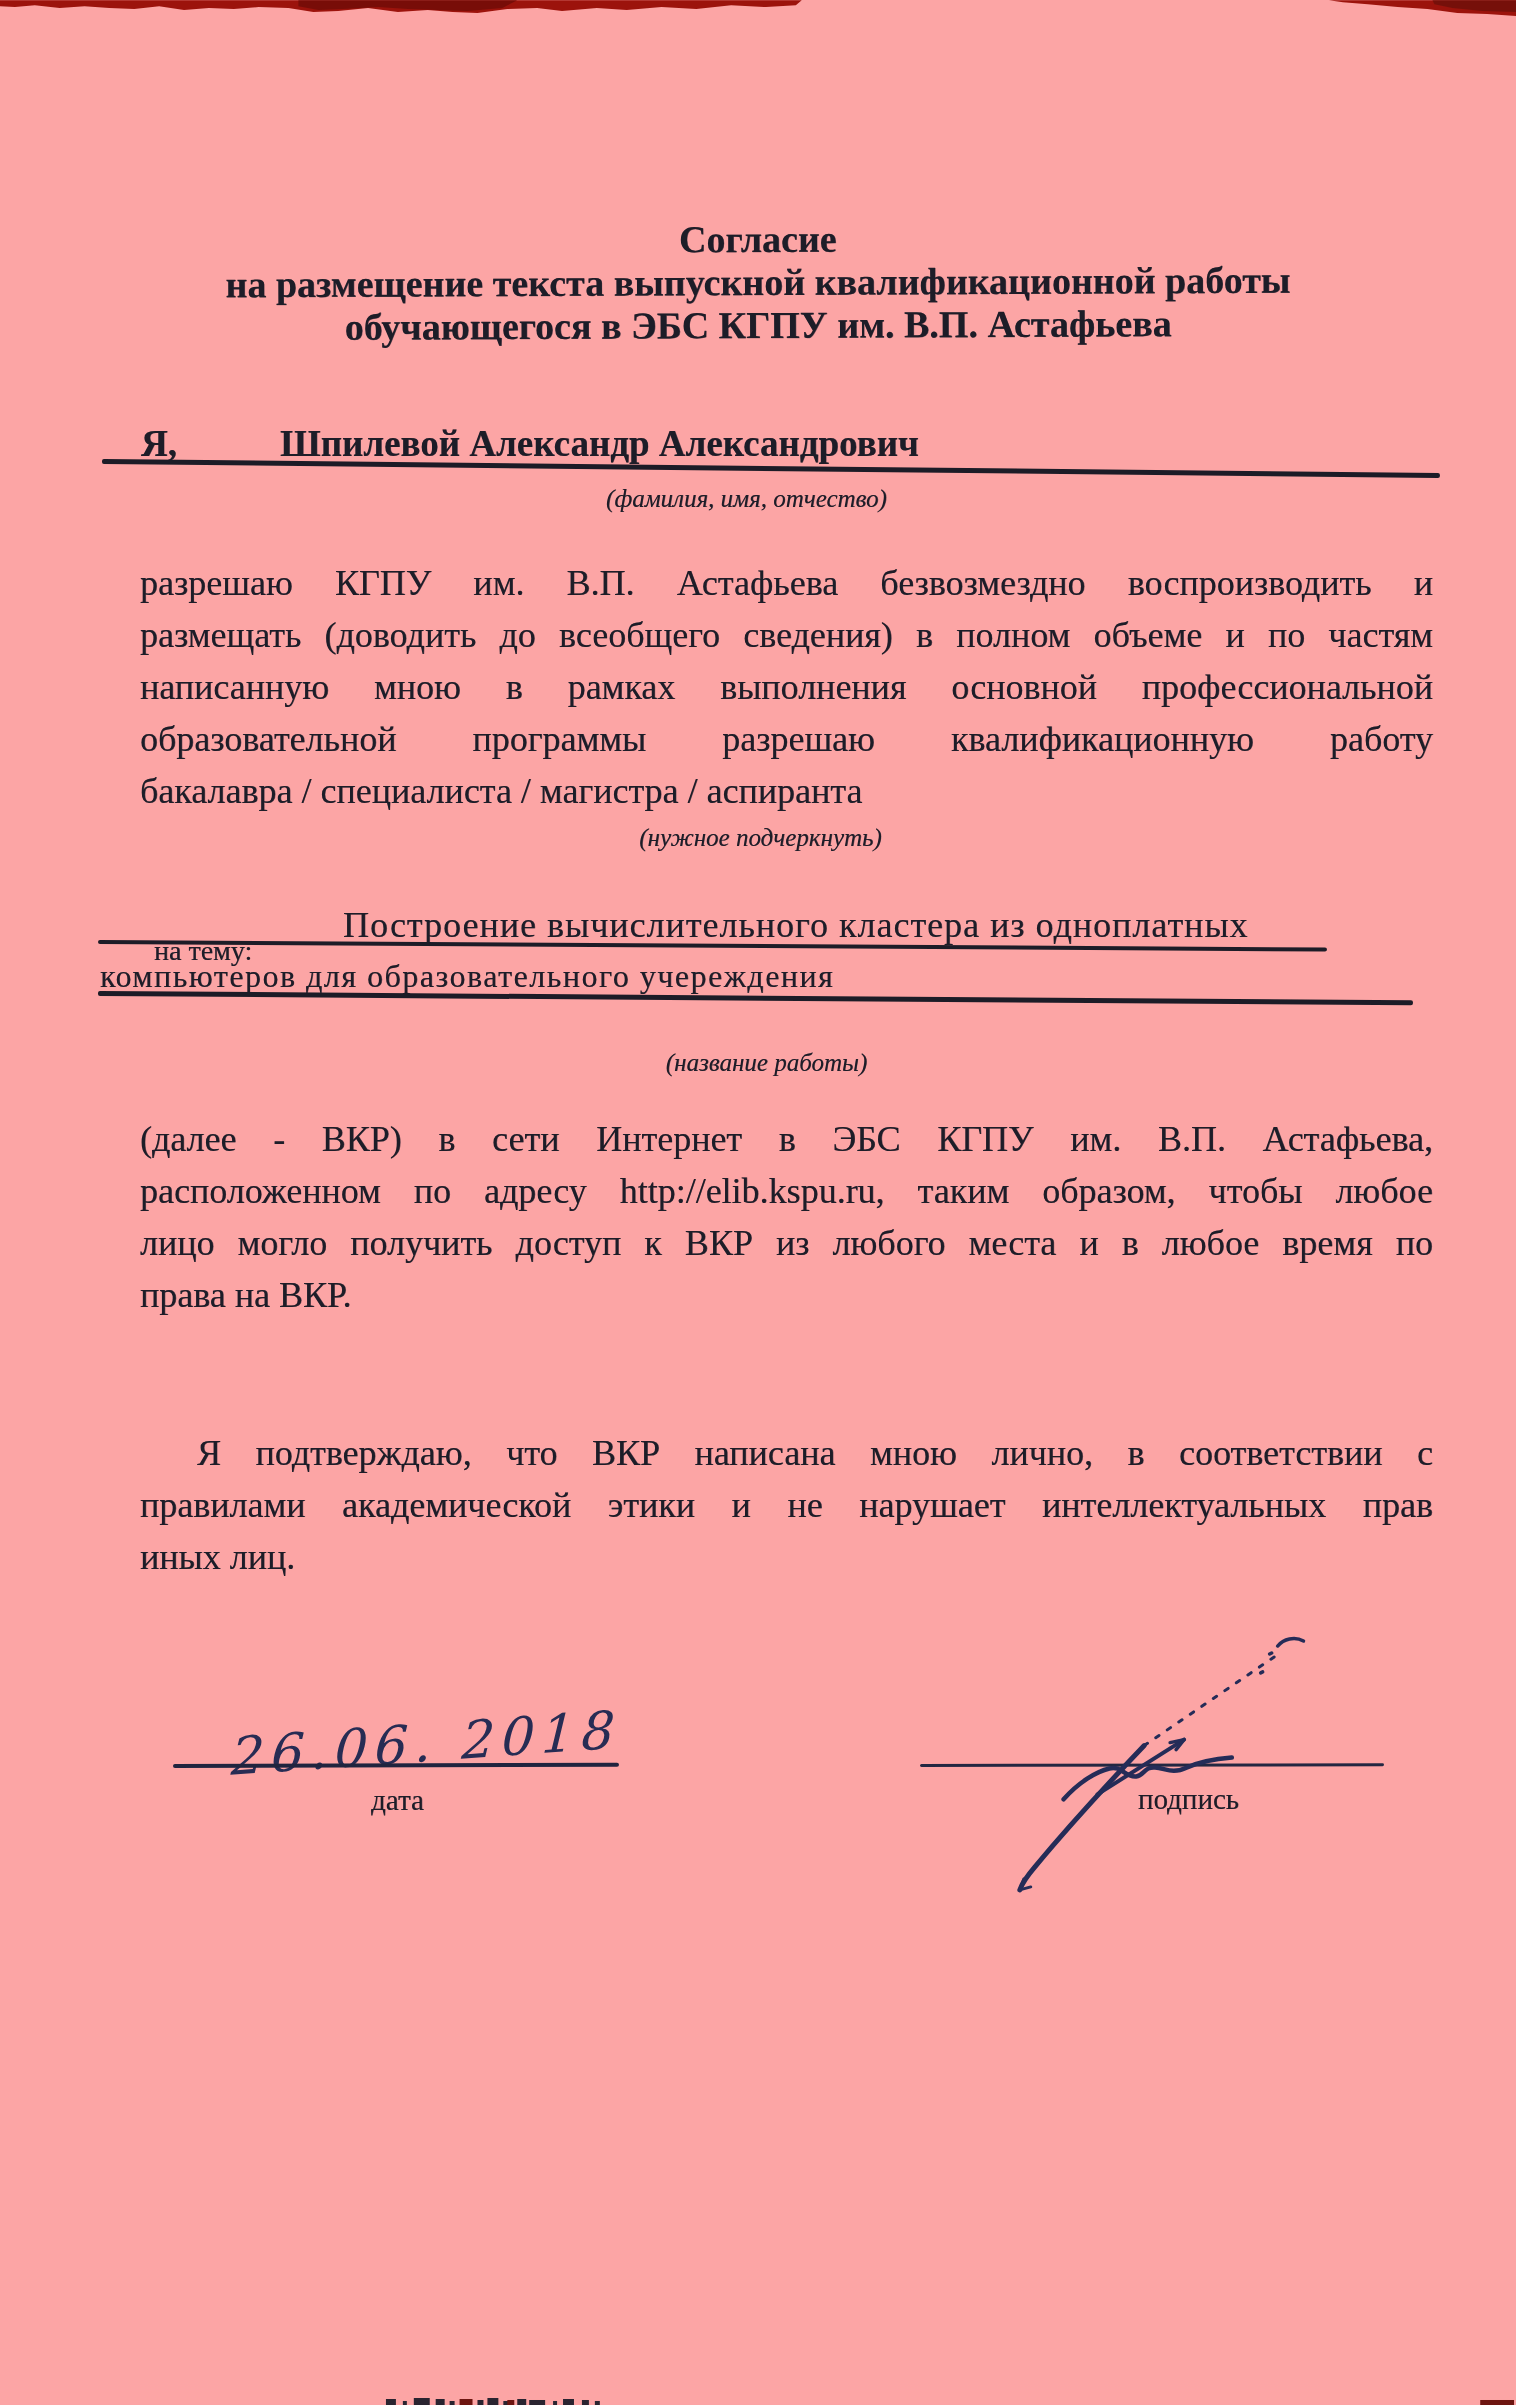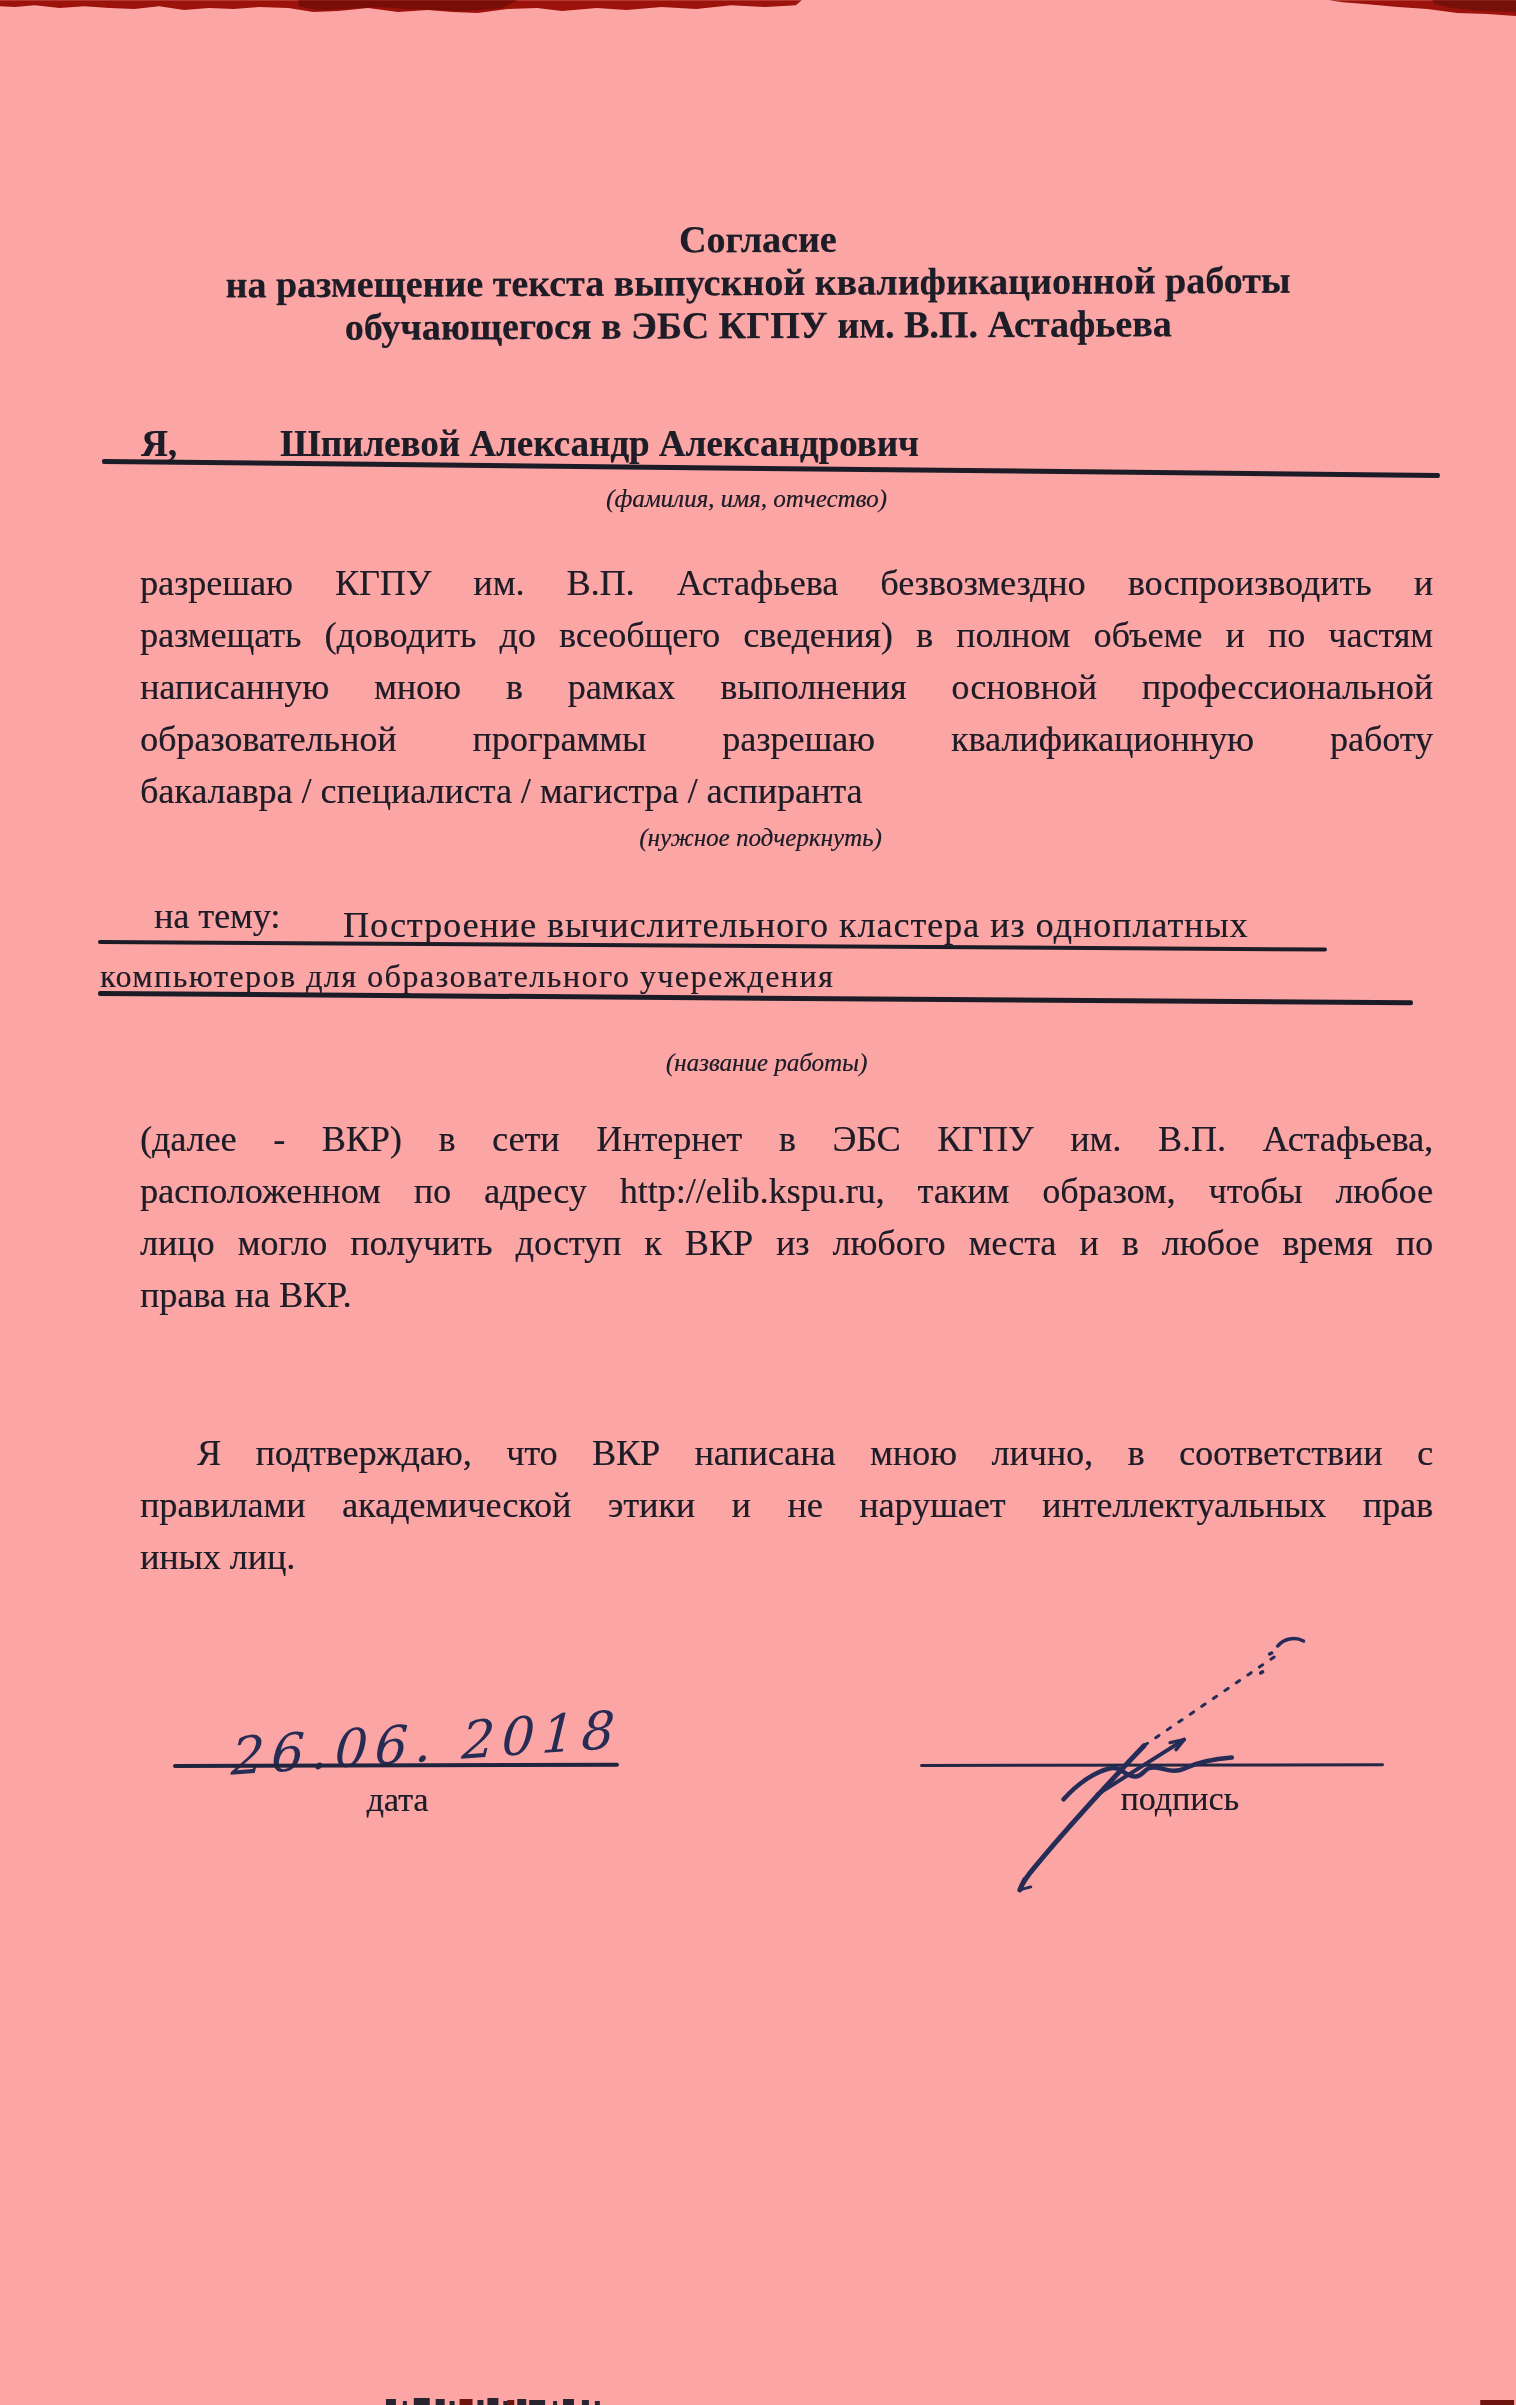--- a/index.html
+++ b/index.html
@@ -19,35 +19,35 @@
   .cap-fio  { left:448px; top:479px; }
   .cap-nuzh { left:462px; top:818px; }
   .cap-nazv { left:468px; top:1043px; }
   .para { width:1293px; left:140px; font-size:36px; line-height:52px; }
   .para-1 { top:557px; }
   .para-2 { top:1113px; line-height:52px; }
   .para-3 { top:1427px; }
   .bline { white-space:normal; }
   .just { text-align:justify; text-align-last:justify; }
   .indent { padding-left:57px; }
-  .topic-label { left:154px; top:892px; font-size:36px; line-height:48px; }
+  .topic-label { left:154px; top:927px; font-size:28px; line-height:48px; }
   .topic-line1 { left:343px; top:901px; font-size:36px; line-height:48px; letter-spacing:1px; }
   .topic-line2 { left:100px; top:952px; font-size:32px; line-height:48px; letter-spacing:1.5px; }
   .rule { position:absolute; background:#1c1c27; transform-origin:left center; border-radius:2px; }
   .rule-name   { left:102px; top:459px; width:1338px; height:5px; transform:rotate(0.6deg); }
   .rule-topic1 { left:98px;  top:940px; width:1229px; height:4px; transform:rotate(0.35deg); }
   .rule-topic2 { left:98px;  top:991px; width:1315px; height:5px; transform:rotate(0.4deg); }
   .rule-date   { left:173px; top:1764px; width:446px; height:4px; background:#20243f; transform:rotate(-0.15deg); }
   .rule-sign   { left:920px; top:1764px; width:464px; height:3px; background:#232742; transform:rotate(-0.1deg); }
   .hand-date {
     left:231px; top:1713px; font-size:52px; font-style:italic;
     font-family:"DejaVu Serif", serif; color:#272c54; letter-spacing:7px;
     transform:rotate(-4deg) skewX(-7deg); white-space:nowrap;
   }
-  .sig-label { font-size:34px; line-height:32px; text-align:center; }
+  .sig-label { font-size:29px; line-height:32px; text-align:center; }
   .lbl-date { left:328px; top:1784px; width:139px; }
   .lbl-sign { left:1090px; top:1783px; width:149px;text-align:right; }
   svg { display:block; }
 </style>
 </head>
 <body>
 
 <div class="page">
 
   <svg class="abs" style="left:0; top:0;" width="1516" height="60" viewBox="0 0 1524 60">

